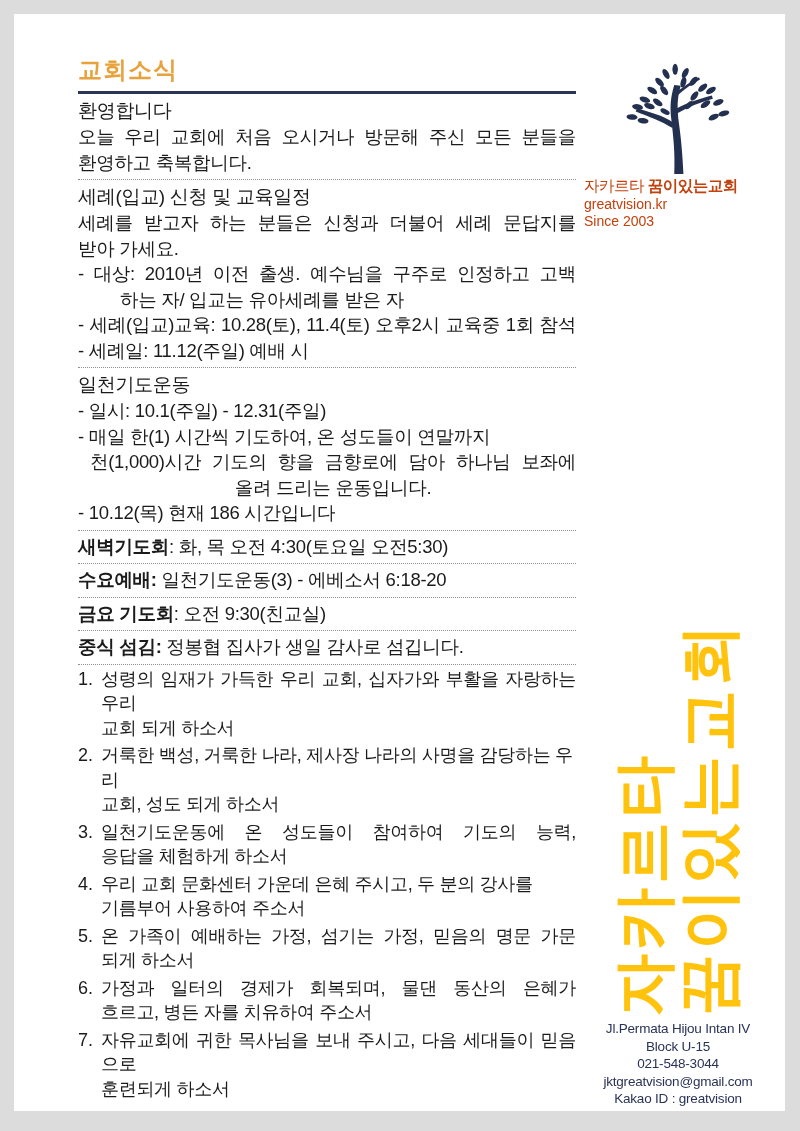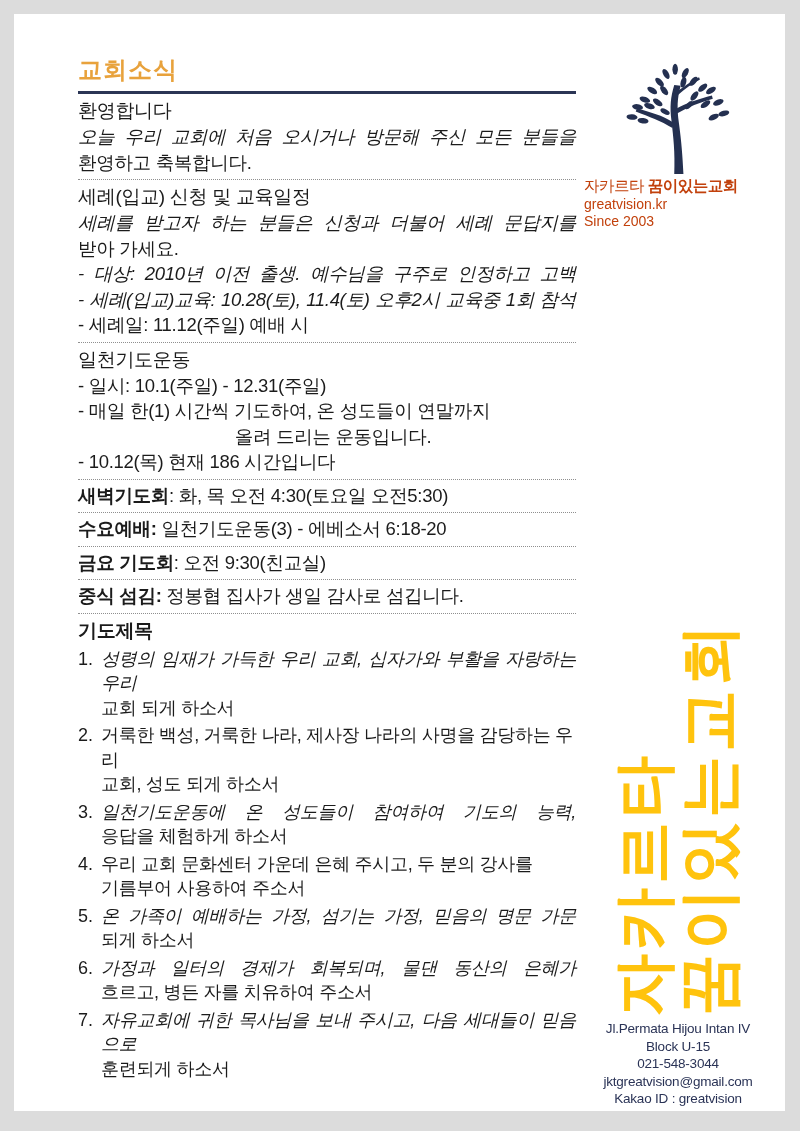--- a/index.html
+++ b/index.html
@@ -25,21 +25,21 @@
     font-size:24px;font-weight:bold;color:#e8a23c;
     letter-spacing:1px;line-height:30px;
   }
   .title-rule{border-top:3px solid #2b3555;margin-top:6px;}
   .section{padding:3px 0 4px 0;border-bottom:1px dotted #8f8f8f;}
   .sec-head{font-size:19px;font-weight:normal;line-height:27px;letter-spacing:-0.3px;}
   .tline{
     font-size:18.5px;line-height:25.5px;letter-spacing:-0.3px;
     white-space:normal;
   }
-  .just{text-align:justify;text-align-last:justify;font-style:italic;}
+  .just{text-align:justify;text-align-last:justify;}
   .lbl{font-weight:bold;}
   
   .prayer-head{font-size:19px;font-weight:bold;line-height:28px;letter-spacing:-0.3px;padding-top:3px;}
   .pitem{display:flex;margin:2px 0 3px 0;}
   .pnum{flex:none;width:23px;font-size:18px;line-height:24.5px;}
   .plines{flex:1;}
   .plines .tline{line-height:24.5px;font-size:18px;}
   
   .logo-block{
     position:absolute;left:570px;top:48px;width:186px;
@@ -76,45 +76,46 @@
         <div class="section">
           <div class="sec-head">환영합니다</div>
           <div class="tline just">오늘 우리 교회에 처음 오시거나 방문해 주신 모든 분들을</div>
           <div class="tline">환영하고 축복합니다.</div>
         </div>
         <div class="section">
           <div class="sec-head">세례(입교) 신청 및 교육일정</div>
           <div class="tline just">세례를 받고자 하는 분들은 신청과 더불어 세례 문답지를</div>
           <div class="tline">받아 가세요.</div>
           <div class="tline just">- 대상: 2010년 이전 출생. 예수님을 구주로 인정하고 고백</div>
+          <div class="tline" style="padding-left: 42px;">하는 자/ 입교는 유아세례를 받은 자</div>
           <div class="tline just">- 세례(입교)교육: 10.28(토), 11.4(토) 오후2시 교육중 1회 참석</div>
           <div class="tline">- 세례일: 11.12(주일) 예배 시</div>
         </div>
         <div class="section">
           <div class="sec-head">일천기도운동</div>
           <div class="tline">- 일시: 10.1(주일) - 12.31(주일)</div>
           <div class="tline">- 매일 한(1) 시간씩 기도하여, 온 성도들이 연말까지</div>
+          <div class="tline just" style="padding-left: 12px;">천(1,000)시간 기도의 향을 금향로에 담아 하나님 보좌에</div>
           <div class="tline" style="padding-left: 12px; text-align: center;">올려 드리는 운동입니다.</div>
           <div class="tline">- 10.12(목) 현재 186 시간입니다</div>
         </div>
         <div class="section">
           <div class="tline"><span class="lbl">새벽기도회</span><span>: 화, 목 오전 4:30(토요일 오전5:30)</span></div>
         </div>
         <div class="section">
           <div class="tline"><span class="lbl">수요예배:</span><span> 일천기도운동(3) - 에베소서 6:18-20</span></div>
         </div>
         <div class="section">
           <div class="tline"><span class="lbl">금요 기도회</span><span>: 오전 9:30(친교실)</span></div>
         </div>
         <div class="section">
           <div class="tline"><span class="lbl">중식 섬김:</span><span> 정봉협 집사가 생일 감사로 섬깁니다.</span></div>
         </div>
       </div>
 
-    <div class="prayer-head">기도제목</div>
     <div id="prayer-list">
         <div class="pitem">
           <div class="pnum">1.</div>
           <div class="plines">
             <div class="tline just">성령의 임재가 가득한 우리 교회, 십자가와 부활을 자랑하는 우리</div>
             <div class="tline">교회 되게 하소서</div>
           </div>
         </div>
         <div class="pitem">
           <div class="pnum">2.</div>

